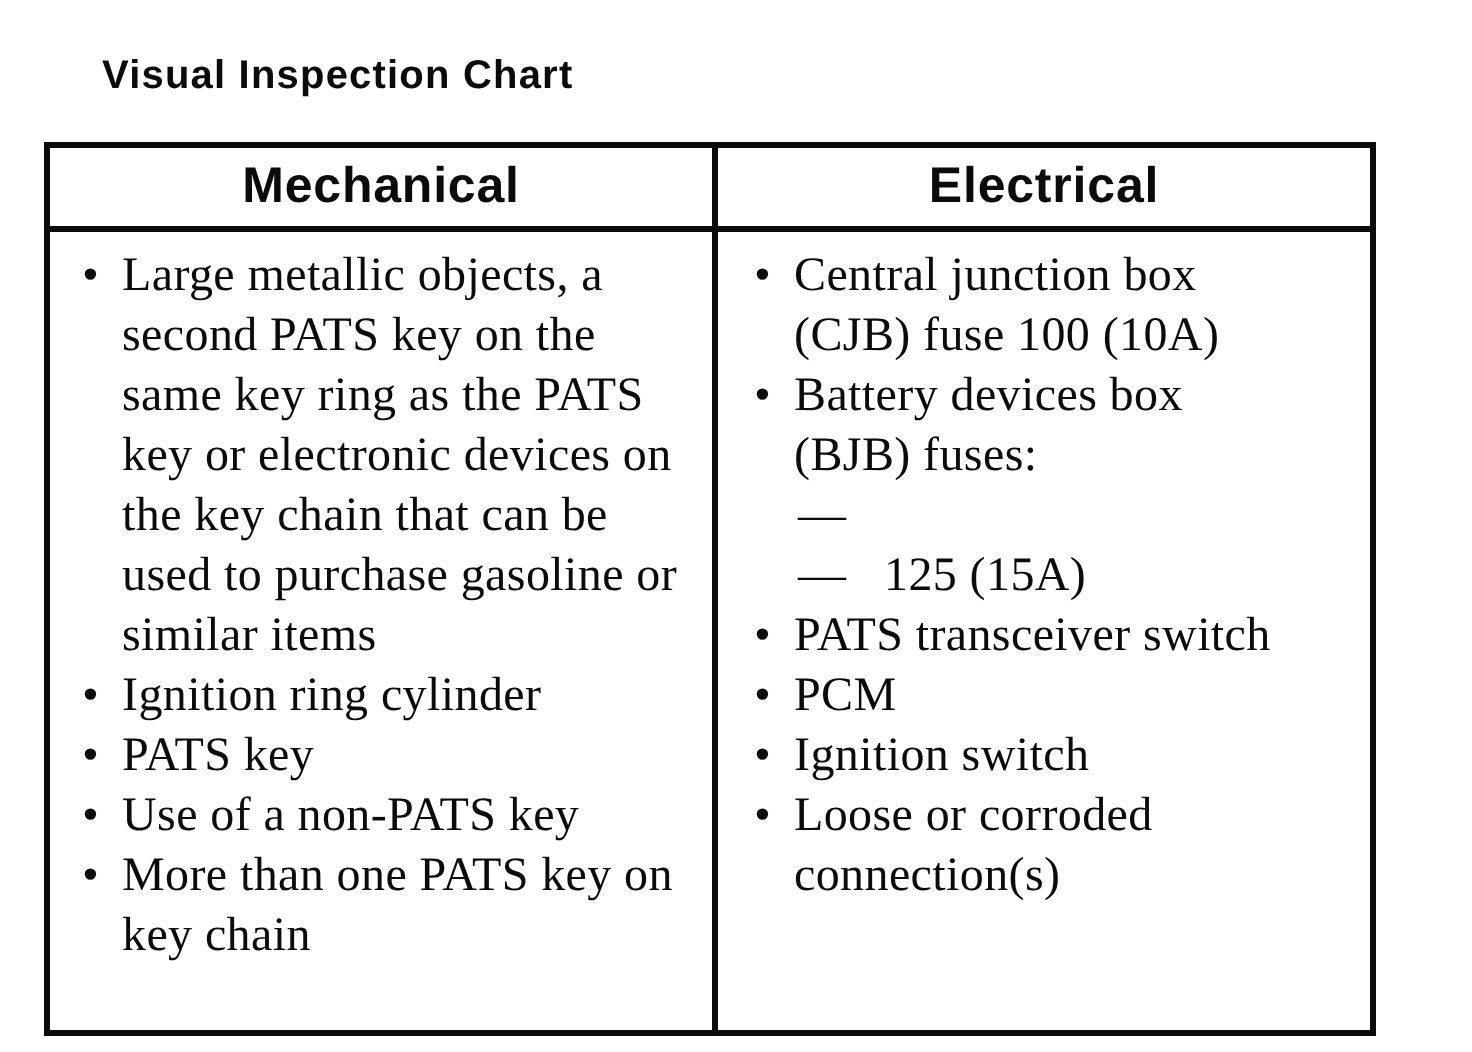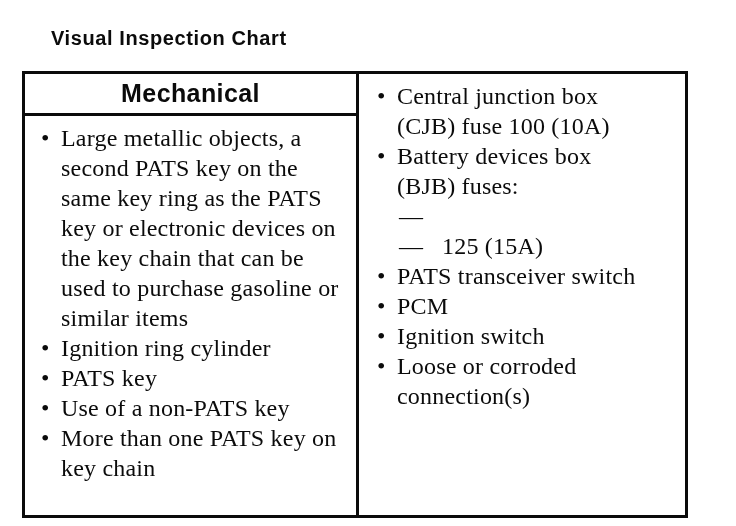--- a/index.html
+++ b/index.html
@@ -122,20 +122,21 @@
           <div class="item-text">Use of a non-PATS key</div>
         </li>
         <li class="item">
           <span class="marker">•</span>
           <div class="item-text">More than one PATS key on key chain</div>
         </li>
       </ul>
     </div>
 
     <div class="col col-right">
+      <div class="col-header">Electrical</div>
       <ul class="items">
         <li class="item">
           <span class="marker">•</span>
           <div class="item-text">Central junction box (CJB) fuse 100 (10A)</div>
         </li>
         <li class="item">
           <span class="marker">•</span>
           <div class="item-text">
             <span>Battery devices box (BJB) fuses:</span>
             <div class="sub-row">

